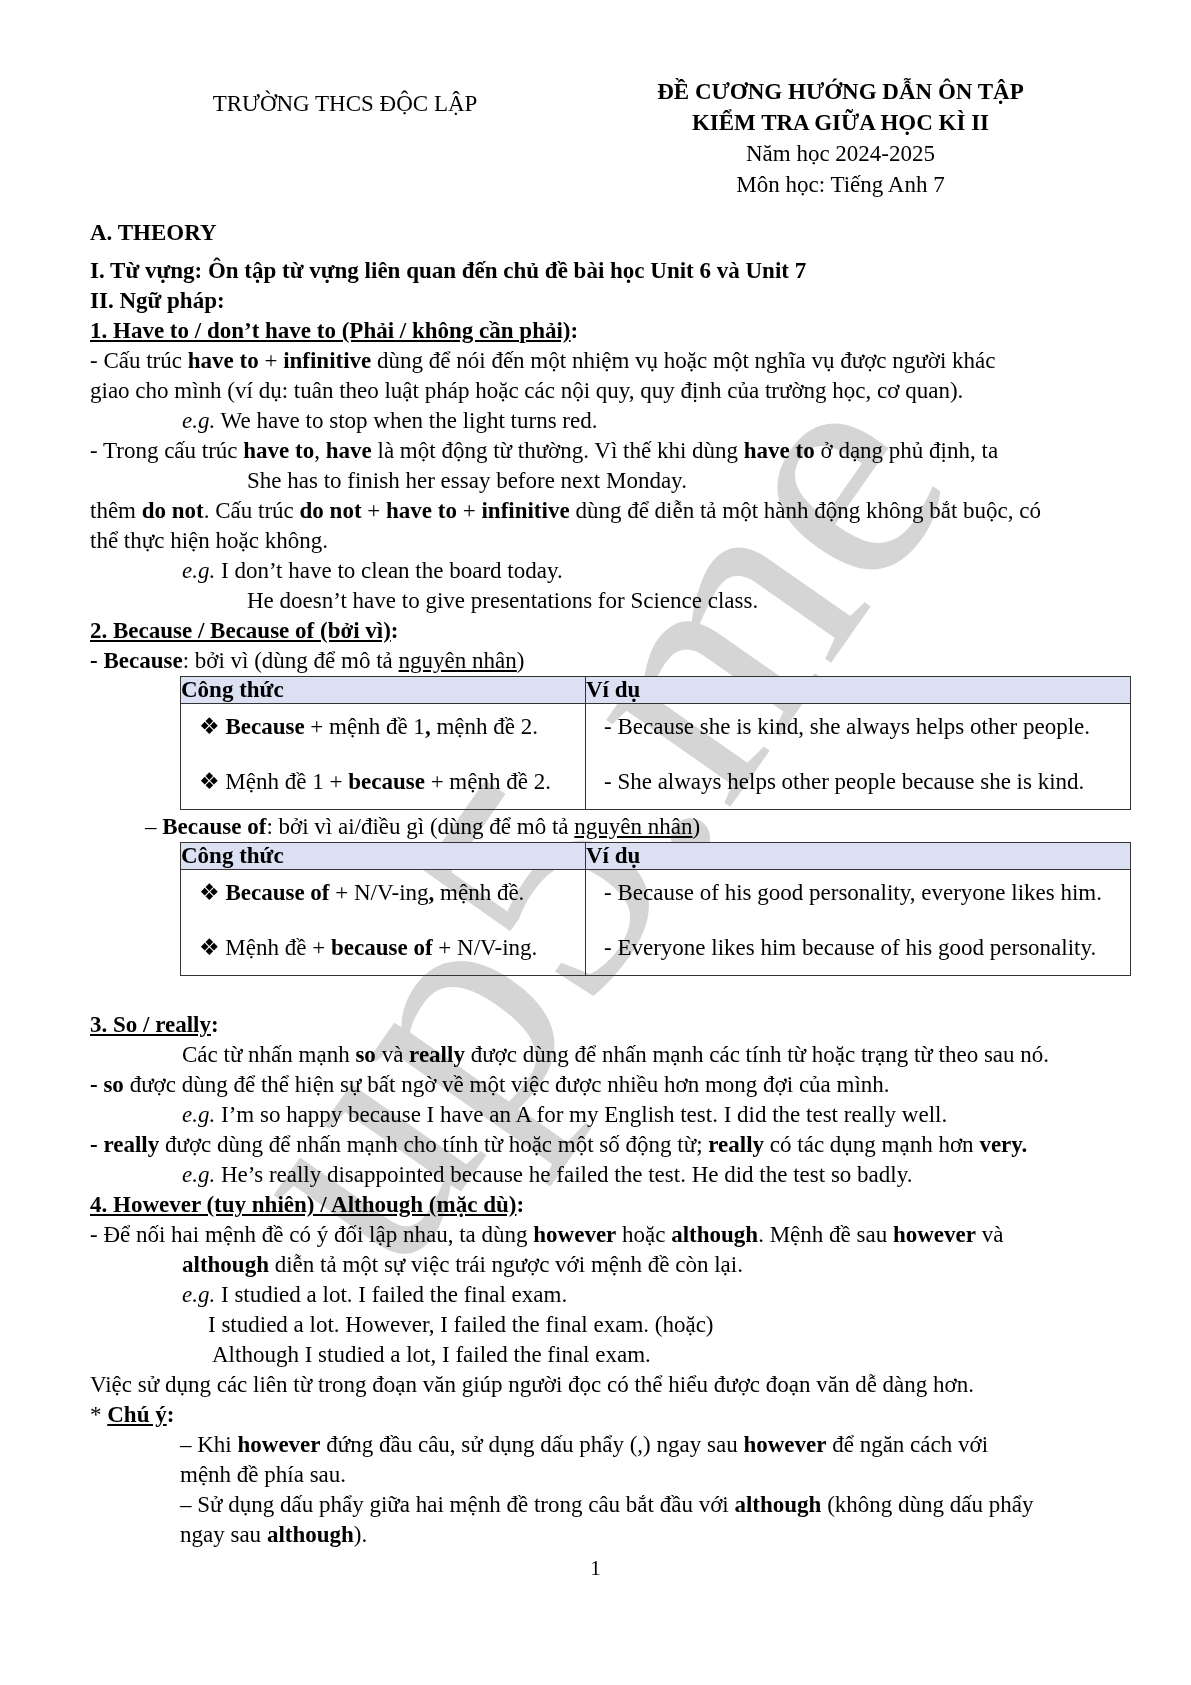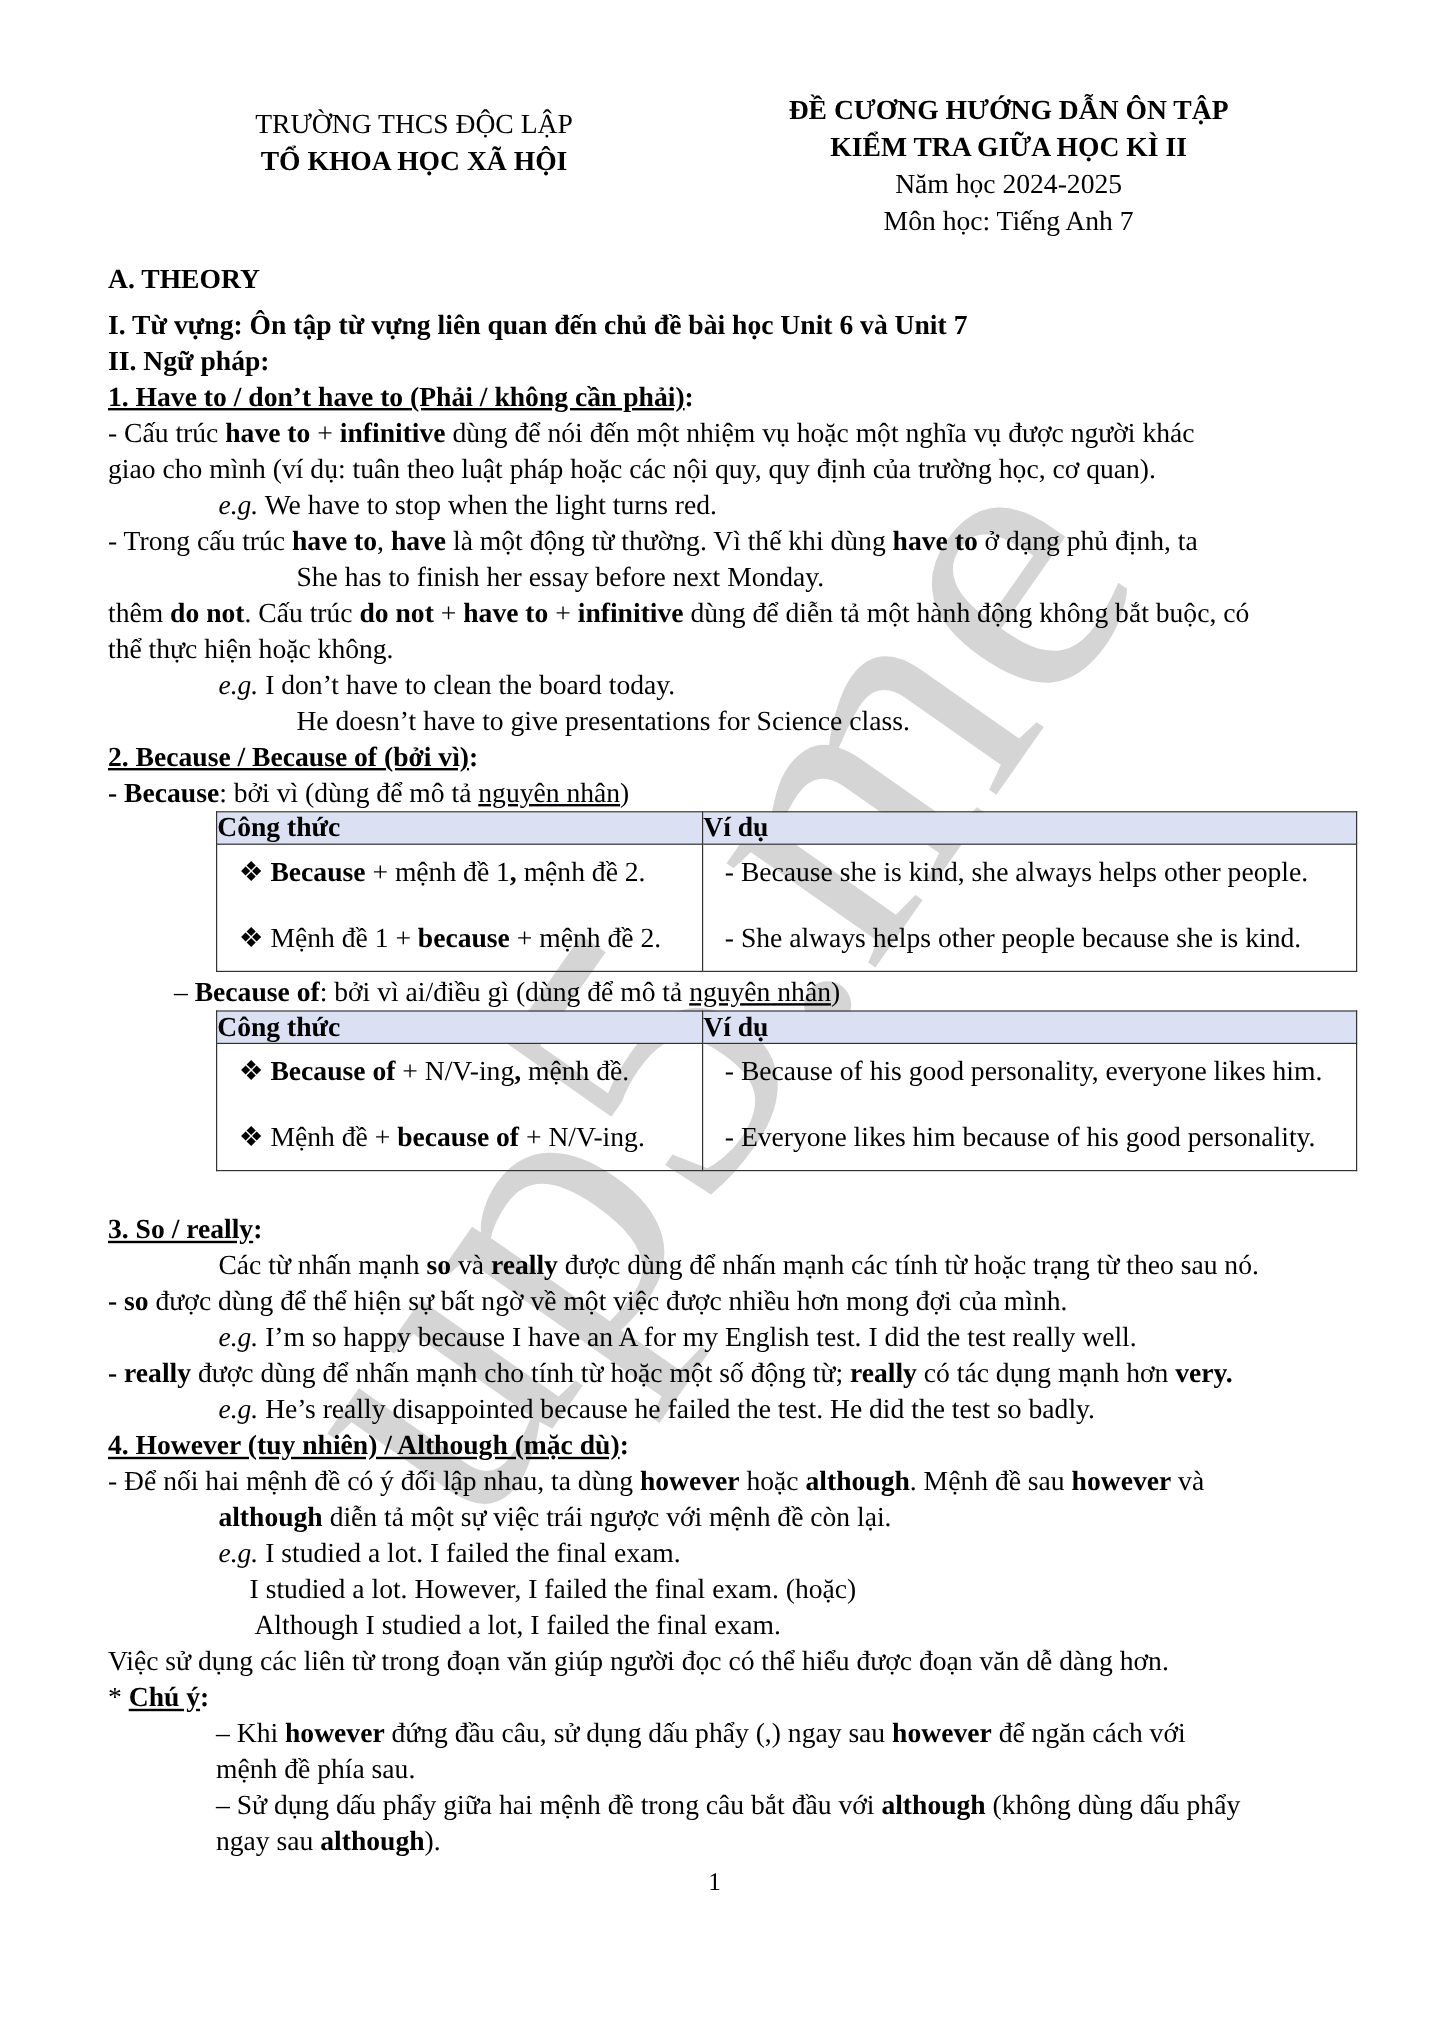--- a/index.html
+++ b/index.html
@@ -67,21 +67,20 @@
   }
 </style>
 </head>
 <body>
 
 <div class="page">
   <div class="watermark">up5.me</div>
 
   <div class="hdr-left">
     <div class="line">TRƯỜNG THCS ĐỘC LẬP</div>
-    <div class="line b">TỔ KHOA HỌC XÃ HỘI</div>
   </div>
 
   <div class="hdr-right">
     <div class="line b">ĐỀ CƯƠNG HƯỚNG DẪN ÔN TẬP</div>
     <div class="line b">KIỂM TRA GIỮA HỌC KÌ II</div>
     <div class="line">Năm học 2024-2025</div>
     <div class="line">Môn học: Tiếng Anh 7</div>
   </div>
 
   <div class="doc-body" id="doc-body">

